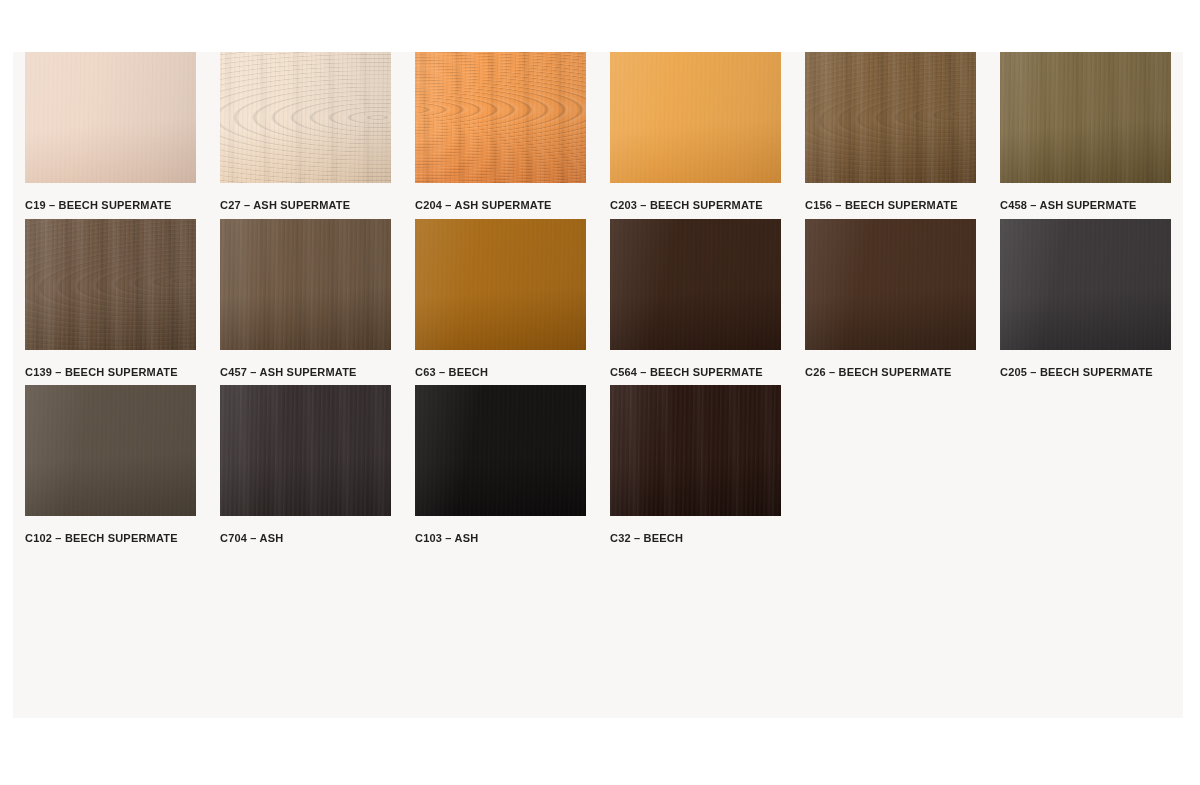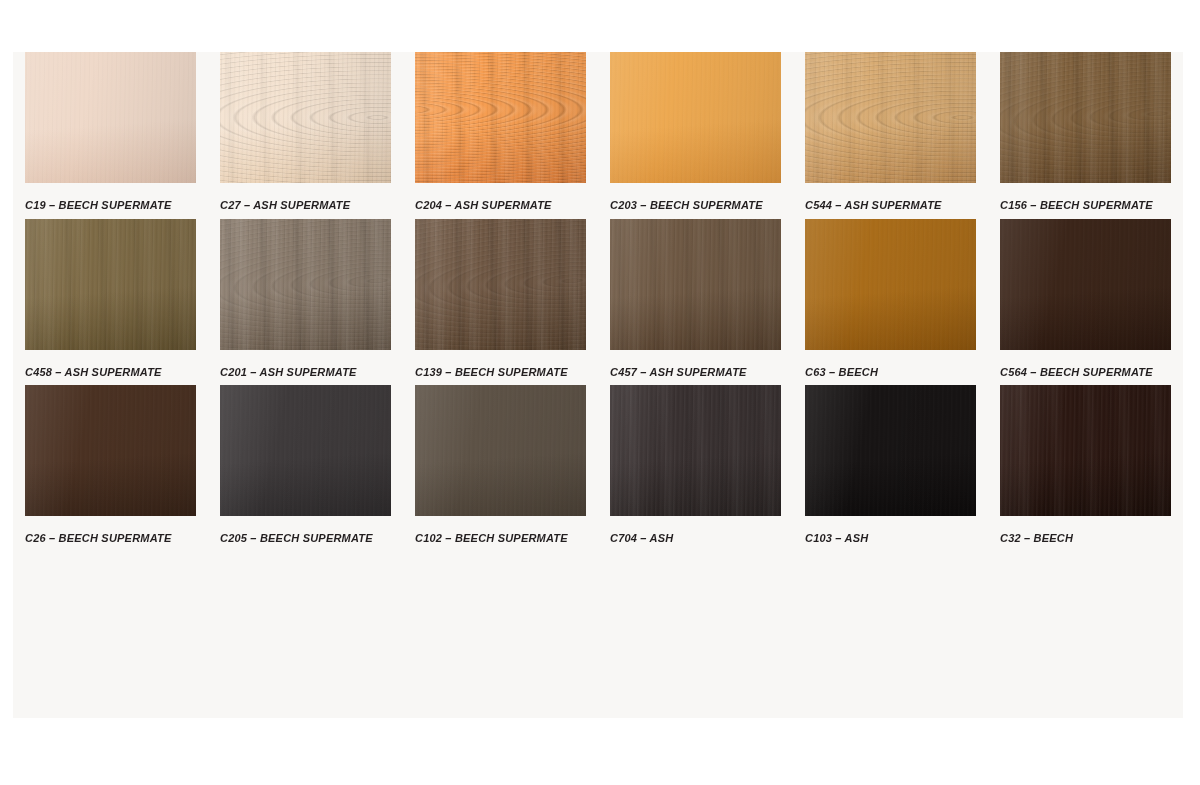--- a/index.html
+++ b/index.html
@@ -38,21 +38,20 @@
     box-sizing: border-box;
   }
 
   .cell {
     position: relative;
     box-sizing: border-box;
     padding: 0 12px;
     display: flex;
     flex-direction: column;
     justify-content: flex-start;
-    font-style: italic;
   }
 
   .swatch {
     position: relative;
     width: 100%;
     height: 131px;
     overflow: hidden;
     background-color: #cccccc;
   }
 
@@ -173,53 +172,35 @@
         <div class="label">C204 – ASH SUPERMATE</div>
       </div>
       <div class="cell">
         <div class="swatch tex-plain" style="background-image: linear-gradient(176deg, rgb(237, 169, 81) 0%, rgb(237, 169, 81) 55%, rgb(221, 148, 60) 100%); background-color: rgb(237, 169, 81);">
           <div class="grain-fine"></div>
           <div class="sheen"></div>
         </div>
         <div class="label">C203 – BEECH SUPERMATE</div>
       </div>
       <div class="cell">
-        <div class="swatch tex-cathedral" style="background-image: linear-gradient(176deg, rgb(216, 171, 114) 0%, rgb(216, 171, 114) 55%, rgb(191, 140, 82) 100%); background-color: rgb(216, 171, 114);">
-          <div class="grain-fine"></div>
-          <div class="grain-wide"></div>
-          <div class="grain-arc"></div>
-          <div class="sheen"></div>
-        </div>
-        <div class="label">C544 – ASH SUPERMATE</div>
-      </div>
-      <div class="cell">
         <div class="swatch tex-rough" style="background-image: linear-gradient(176deg, rgb(127, 96, 60) 0%, rgb(127, 96, 60) 55%, rgb(102, 73, 42) 100%); background-color: rgb(127, 96, 60);">
           <div class="grain-fine"></div>
           <div class="grain-wide"></div>
           <div class="grain-arc"></div>
           <div class="sheen"></div>
         </div>
         <div class="label">C156 – BEECH SUPERMATE</div>
       </div>
       <div class="cell">
         <div class="swatch tex-straight" style="background-image: linear-gradient(176deg, rgb(125, 106, 69) 0%, rgb(125, 106, 69) 55%, rgb(99, 82, 47) 100%); background-color: rgb(125, 106, 69);">
           <div class="grain-fine"></div>
           <div class="grain-wide"></div>
           <div class="sheen"></div>
         </div>
         <div class="label">C458 – ASH SUPERMATE</div>
-      </div>
-      <div class="cell">
-        <div class="swatch tex-rough" style="background-image: linear-gradient(176deg, rgb(136, 121, 106) 0%, rgb(136, 121, 106) 55%, rgb(106, 91, 76) 100%); background-color: rgb(136, 121, 106);">
-          <div class="grain-fine"></div>
-          <div class="grain-wide"></div>
-          <div class="grain-arc"></div>
-          <div class="sheen"></div>
-        </div>
-        <div class="label">C201 – ASH SUPERMATE</div>
       </div>
       <div class="cell">
         <div class="swatch tex-rough" style="background-image: linear-gradient(176deg, rgb(111, 87, 67) 0%, rgb(111, 87, 67) 55%, rgb(89, 67, 47) 100%); background-color: rgb(111, 87, 67);">
           <div class="grain-fine"></div>
           <div class="grain-wide"></div>
           <div class="grain-arc"></div>
           <div class="sheen"></div>
         </div>
         <div class="label">C139 – BEECH SUPERMATE</div>
       </div>

